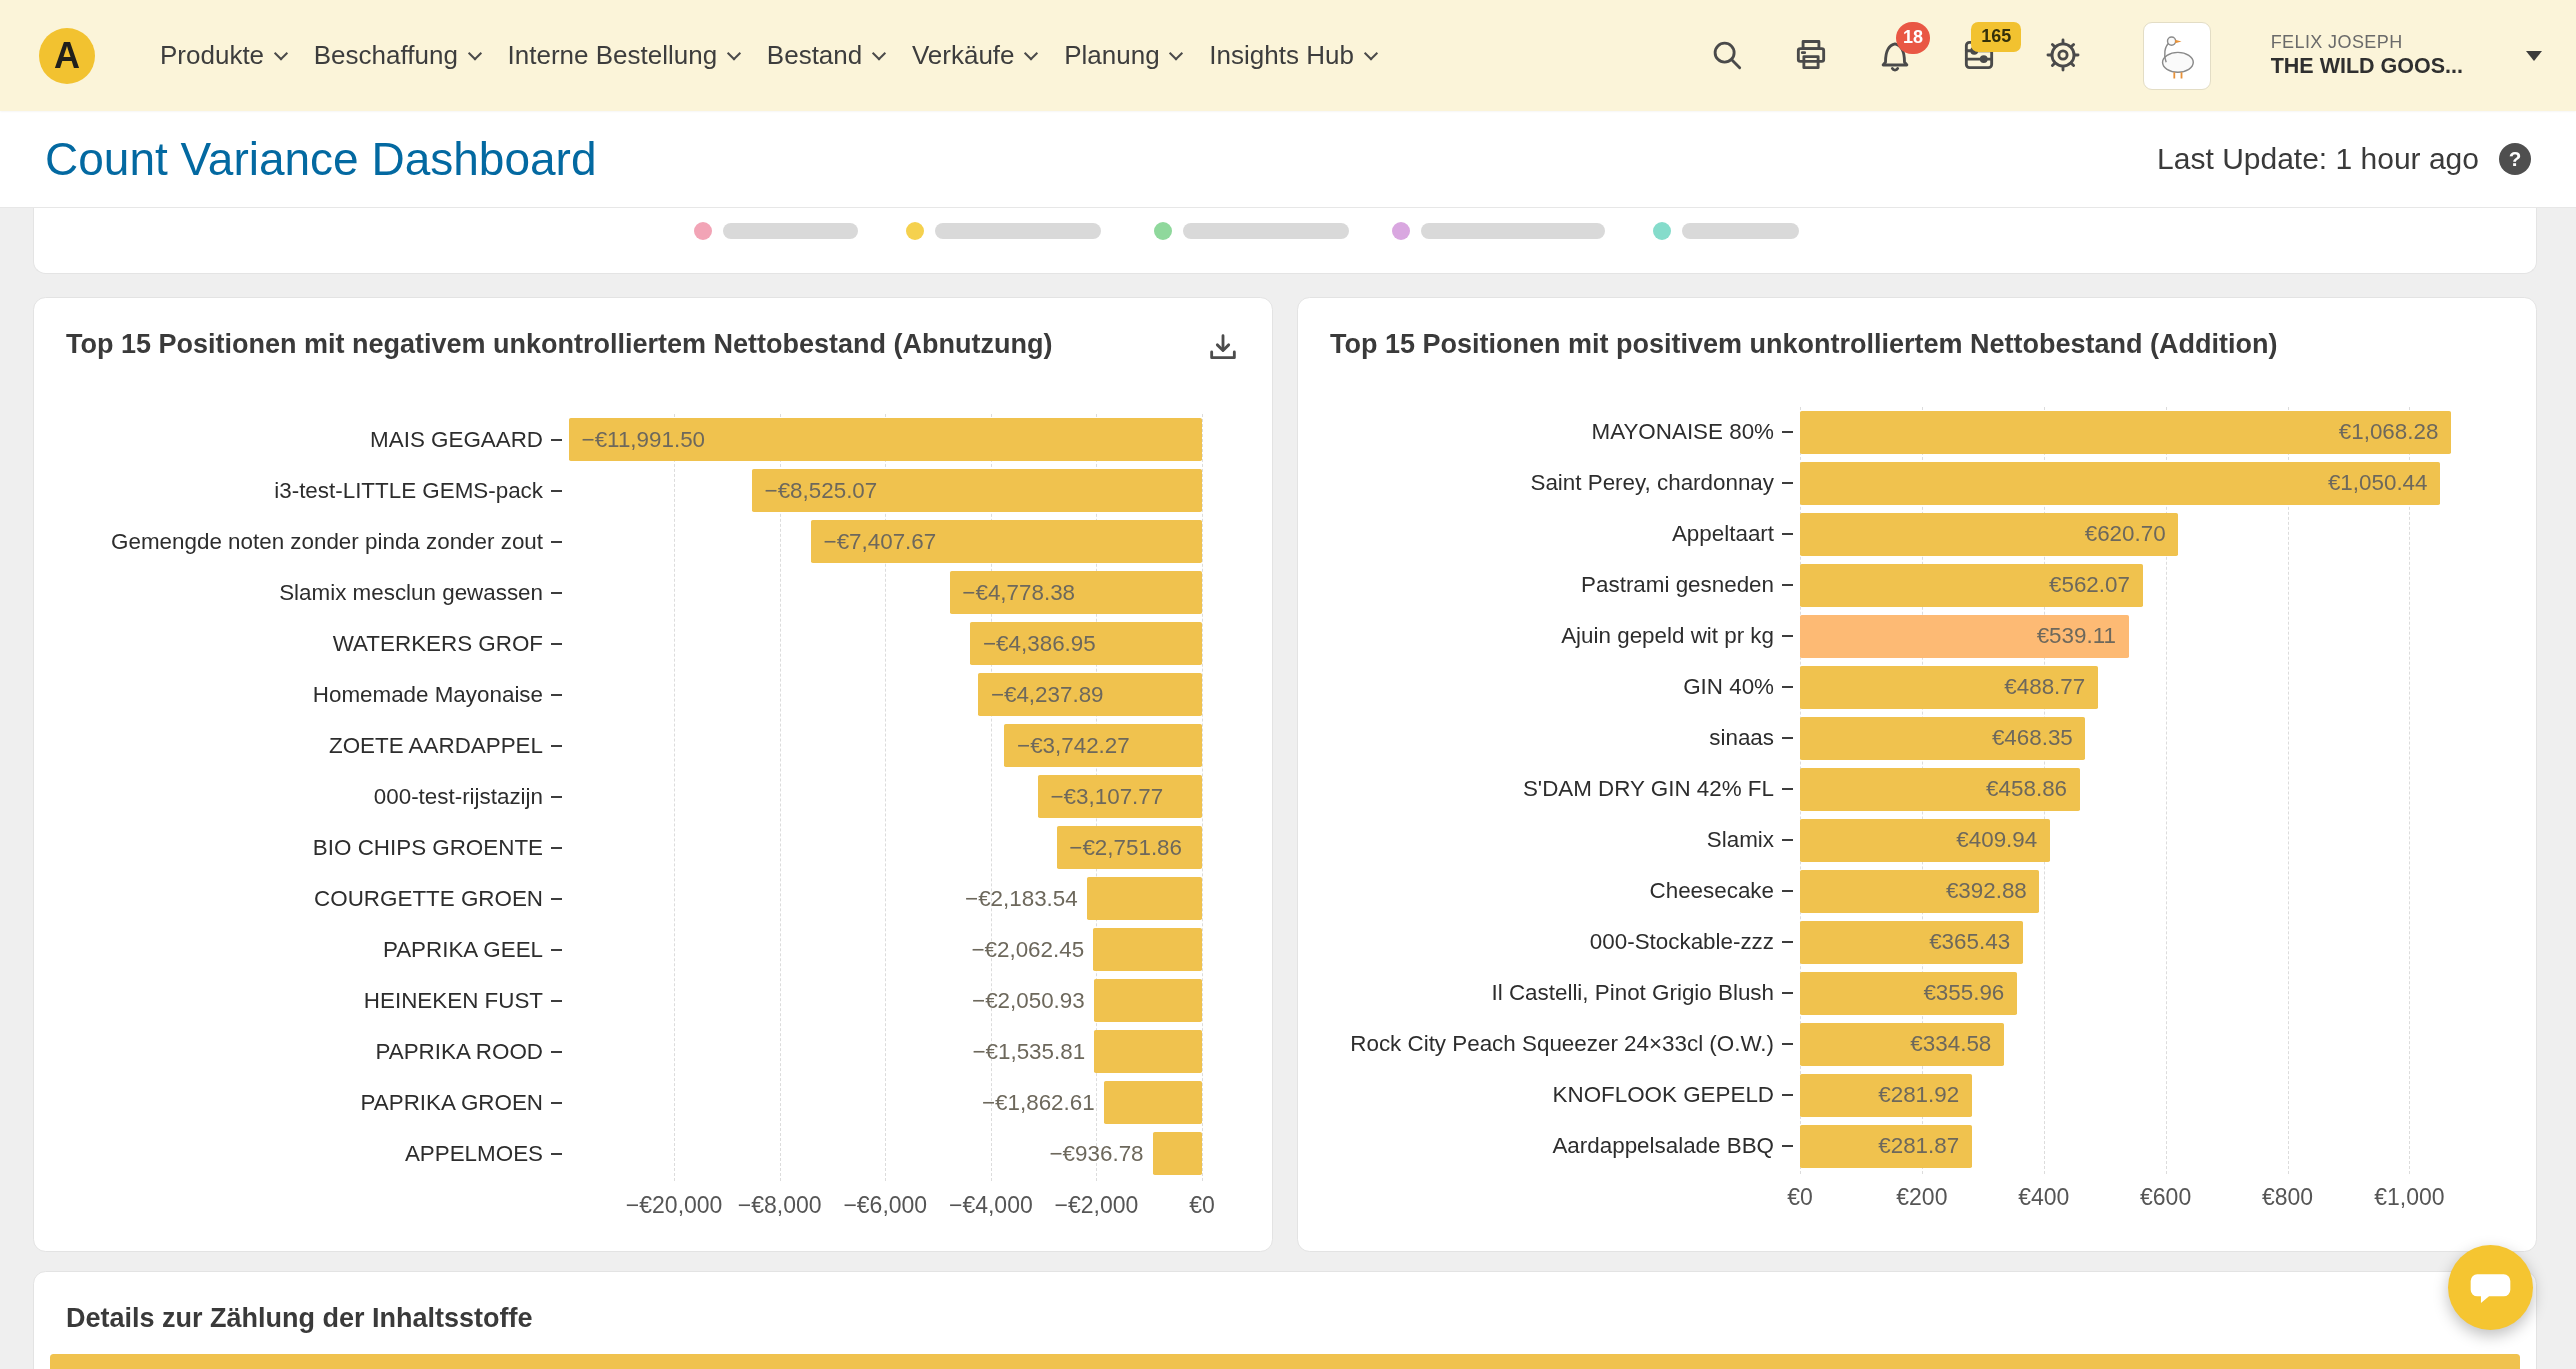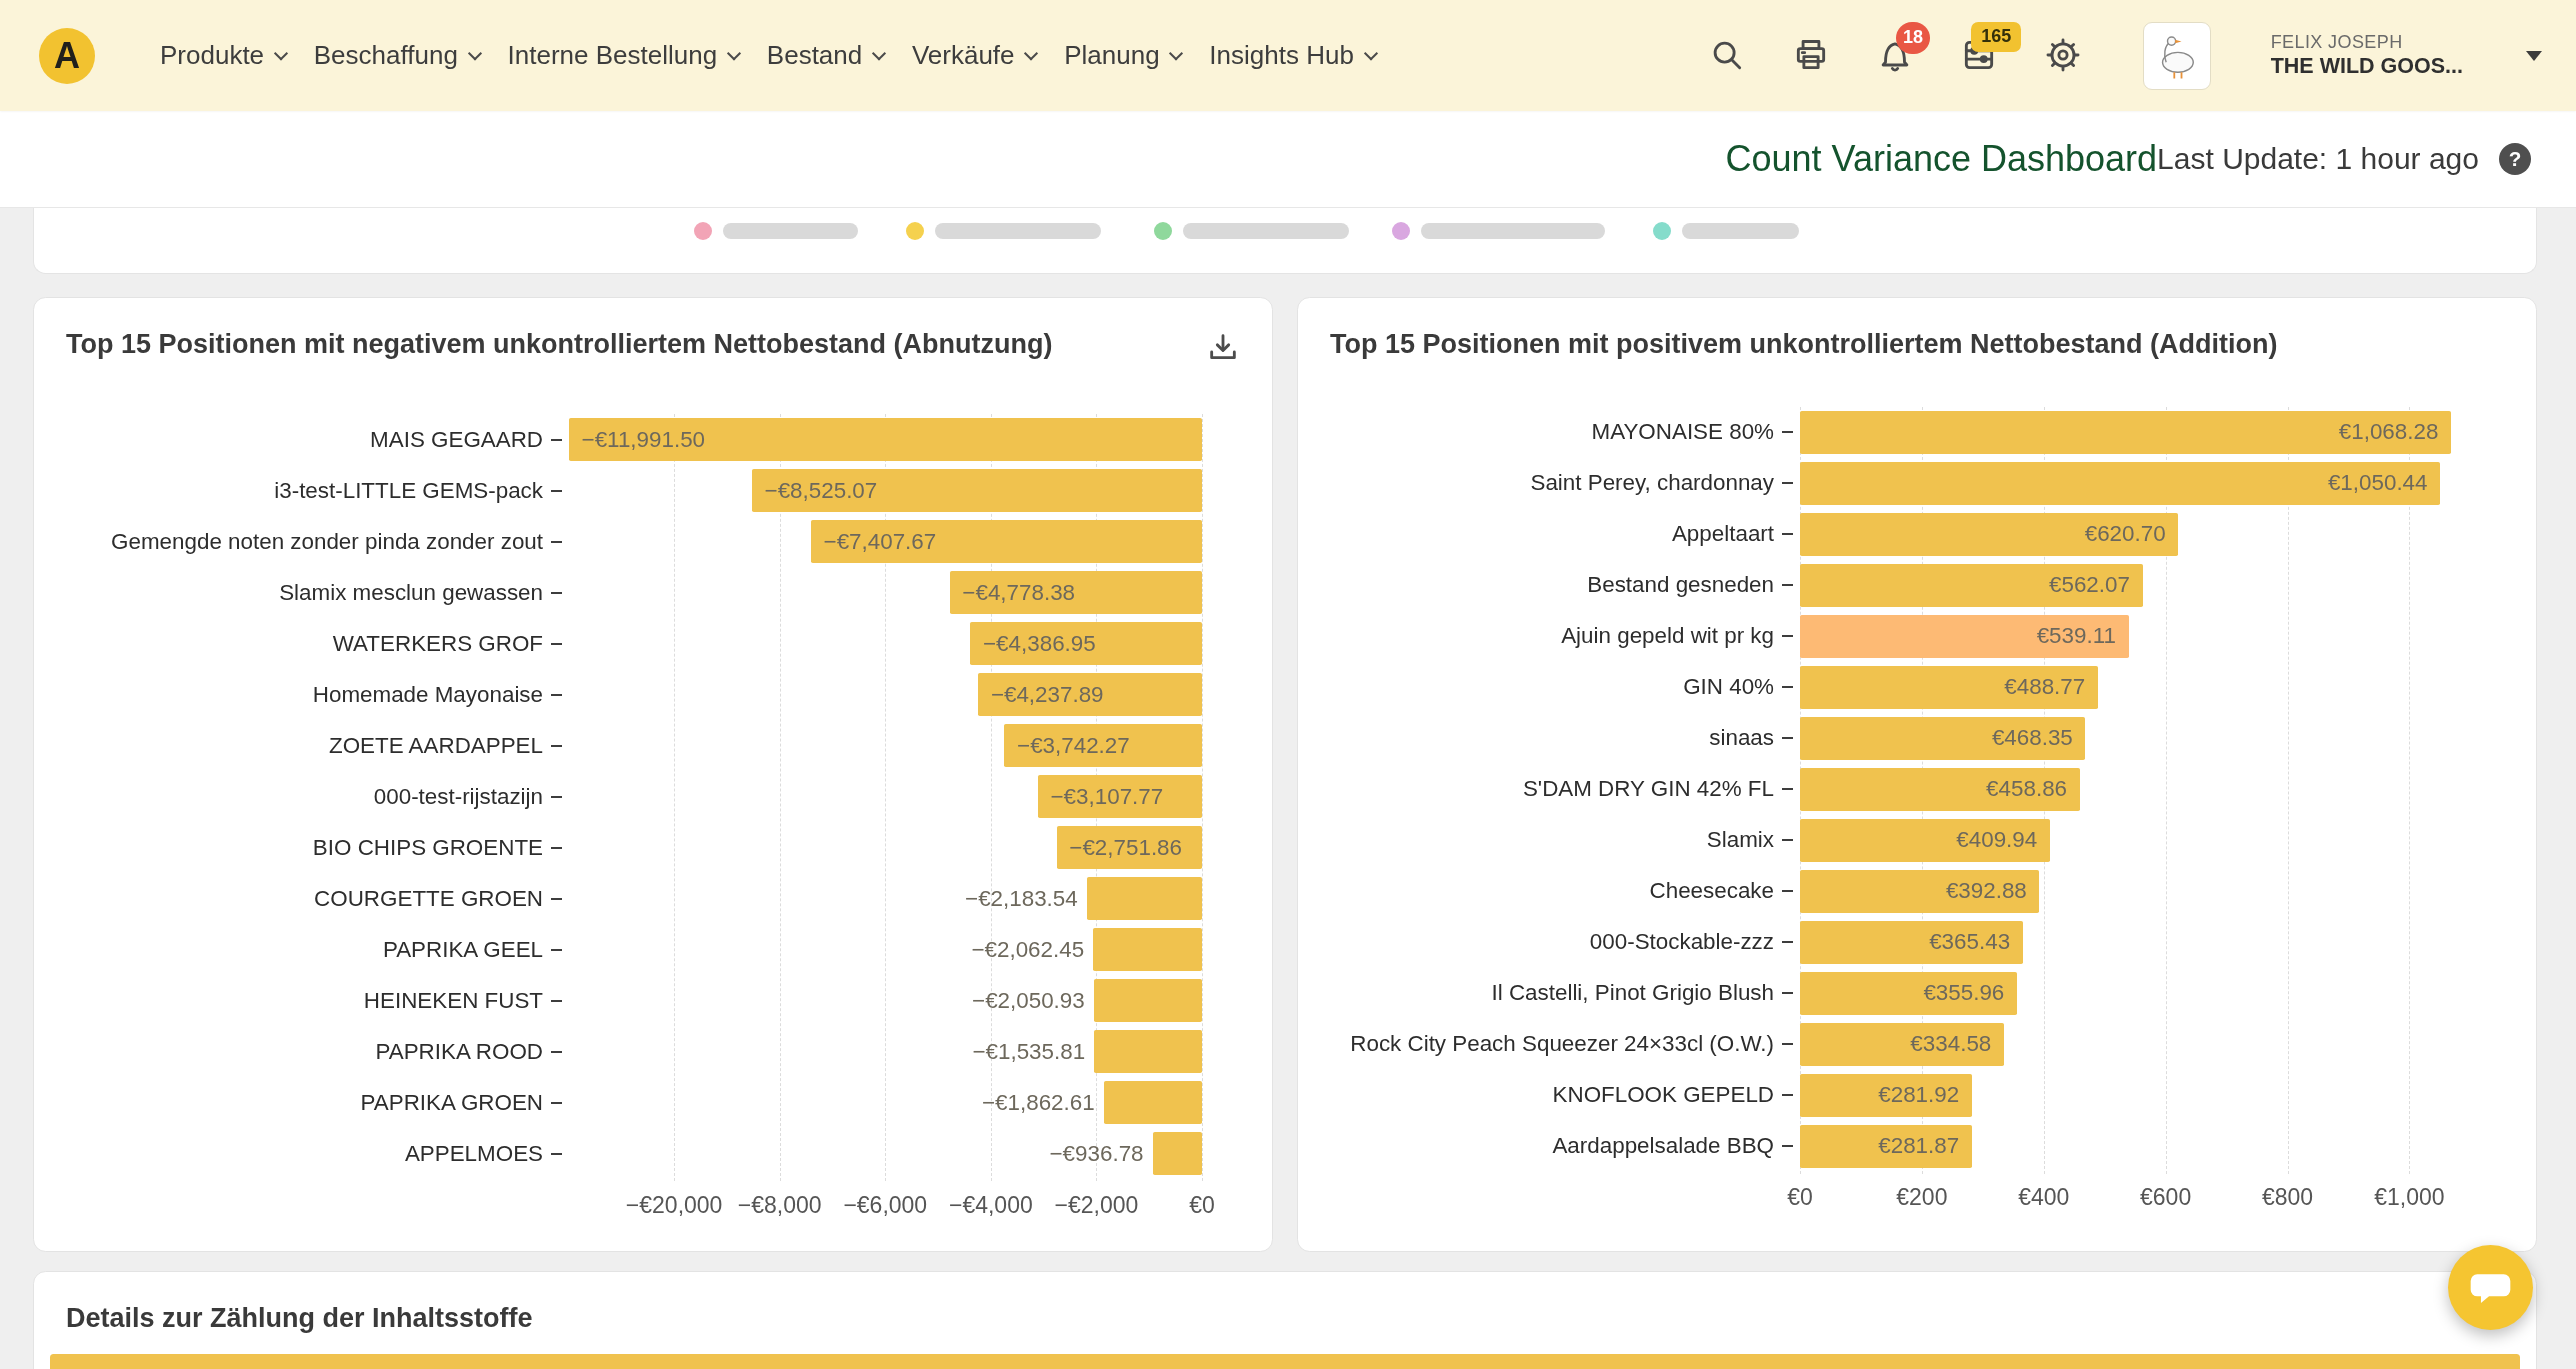--- a/index.html
+++ b/index.html
@@ -47,21 +47,21 @@
   .user-name { font-size: 18px; color: #6a6a6a; letter-spacing: 0.4px; }
   .user-org  { font-size: 21.5px; color: #2f2f2f; font-weight: 700; }
   .caret-down { width: 0; height: 0; border-left: 8px solid transparent; border-right: 8px solid transparent;
                 border-top: 10px solid #3c3c3c; margin-left: 18px; }
 
   
   .page-head {
     height: 97px; background: #fff; display: flex; align-items: center;
     padding: 0 45px; border-bottom: 0.9px solid #e7e7e7; position: relative; z-index: 4;
   }
-  .page-title { font-size: 36px; font-weight: 500; color: #14532d; flex: 1 1 auto; text-align: right; }
+  .page-title { font-size: 46px; font-weight: 500; color: #0369a1; flex: 1 1 auto; }
   .last-update { font-size: 30px; color: #3a3a3a; }
   .help-circle {
     width: 32px; height: 32px; border-radius: 50%; background: #4f4f4f; color: #fff;
     font-size: 20.6px; font-weight: 700; display: flex; align-items: center; justify-content: center;
     margin-left: 20px; cursor: pointer;
   }
 
   
   .legend-strip {
     position: relative; margin-left: 33px; width: 2504px; height: 66px;
@@ -487,21 +487,21 @@
                 <i class="cdash"></i>
               </div>
               <div class="track">
                 <div class="bar pos" style="width: 58.1027%; background: rgb(240, 194, 78);">
                   <span class="vlabel inside">€620.70</span>
                 </div>
               </div>
             </div>
             <div class="crow">
               <div class="cat">
-                <span>Bestand gesneden</span>
+                <span>Pastrami gesneden</span>
                 <i class="cdash"></i>
               </div>
               <div class="track">
                 <div class="bar pos" style="width: 52.6145%; background: rgb(240, 194, 78);">
                   <span class="vlabel inside">€562.07</span>
                 </div>
               </div>
             </div>
             <div class="crow">
               <div class="cat">

